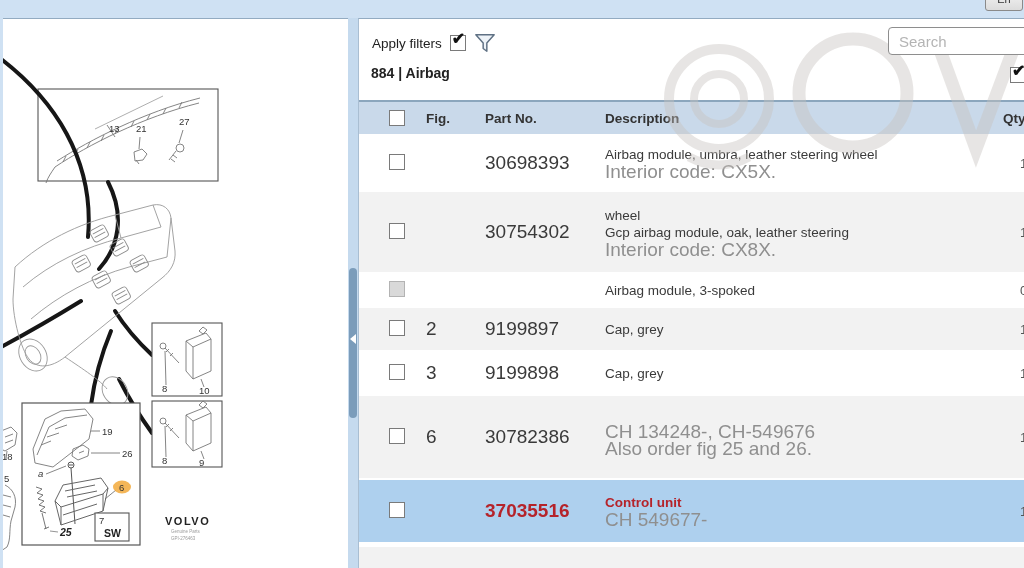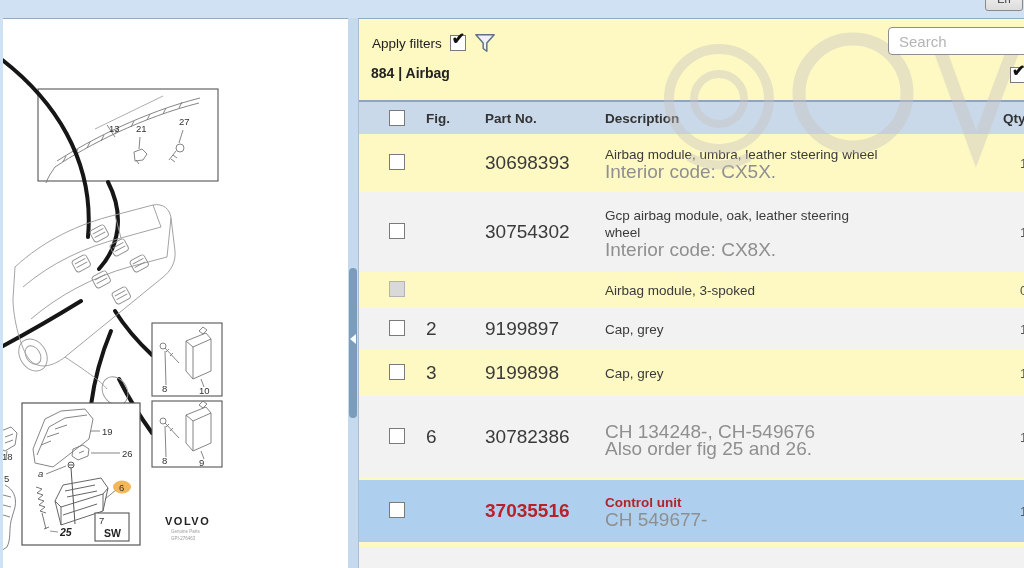--- a/index.html
+++ b/index.html
@@ -25,21 +25,21 @@
   .divider { position:absolute; left:348px; top:18px; width:10px; height:550px;
     background:#c5daee; }
   .divider .grip { position:absolute; left:1px; top:250px; width:8px; height:150px;
     background:#7b9cba; border-radius:4px; }
   .divider .arrow { position:absolute; left:1px; top:66px; width:0; height:0;
     border-top:5px solid transparent; border-bottom:5px solid transparent;
     border-right:6px solid #fff; }
 
   
   .right-panel { position:absolute; left:358px; top:18px; width:666px; height:550px;
-    background:#fef9c3; border-top:1px solid #93abc1; border-left:1px solid #a9bed2;
+    background:#ffffff; border-top:1px solid #93abc1; border-left:1px solid #a9bed2;
     overflow:hidden; }
 
   .filters-row { position:absolute; left:13px; top:14px; height:20px; z-index:10;
     display:flex; align-items:center; gap:8px; font-size:13.5px; color:#222; }
   .section-title { position:absolute; left:12px; top:46px; font-size:14px;
     font-weight:bold; color:#222; z-index:10; }
 
   .search-box { position:absolute; left:529px; top:8px; width:170px; height:28px;
     background:#fff; border:1px solid #8e8e8e; border-radius:4px; z-index:10;
     font-size:15px; color:#444; padding:0 10px; outline:none; }
@@ -319,22 +319,22 @@
         <div class="sub">Interior code: CX5X.</div>
       </div>
       <span class="qty">1</span>
     </div>
 
     <div class="row r1 alt">
       <span class="checkbox"></span>
       <span class="cell fig"></span>
       <span class="cell part">30754302</span>
       <div class="desc">
+        <div class="main">wheel</div>
         <div class="main">Gcp airbag module, oak, leather steering</div>
-        <div class="main">wheel</div>
         <div class="sub">Interior code: CX8X.</div>
       </div>
       <span class="qty">1</span>
     </div>
 
     <div class="row r2">
       <span class="checkbox disabled"></span>
       <div class="desc">
         <div class="main">Airbag module, 3-spoked</div>
       </div>

